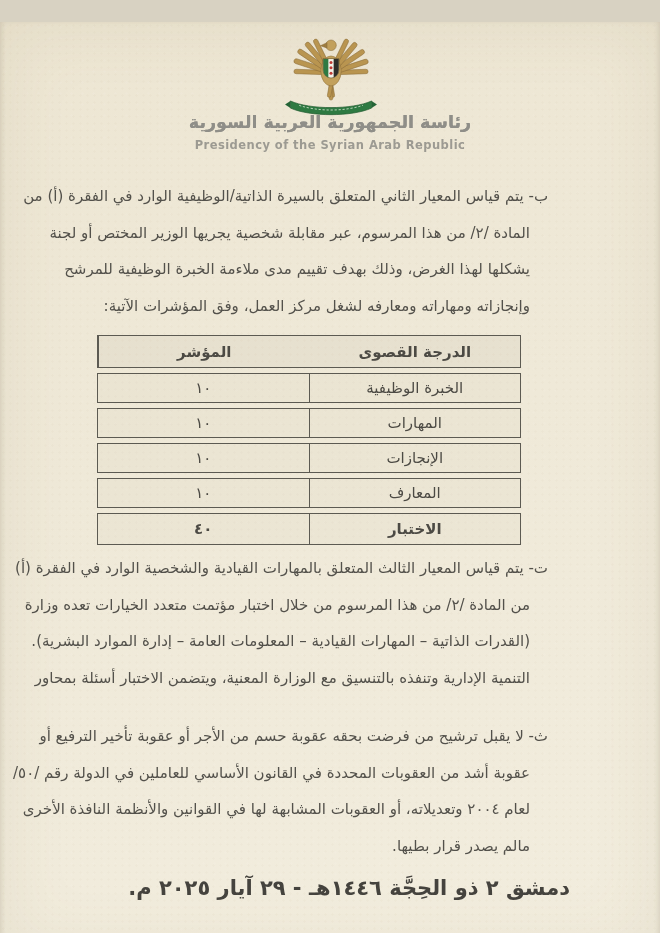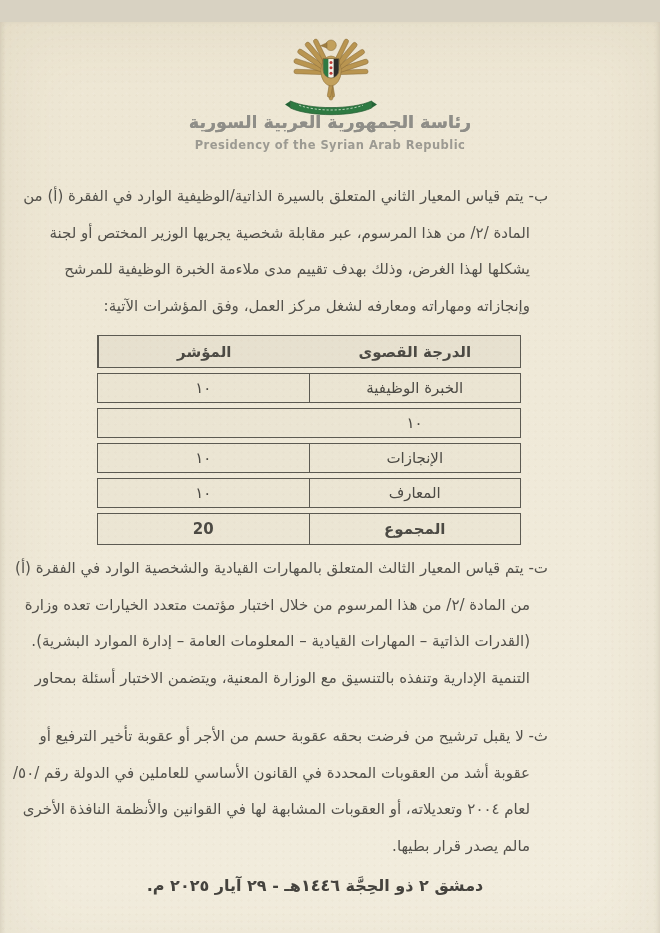--- a/index.html
+++ b/index.html
@@ -53,21 +53,21 @@
   .t-cell{
     display:flex;align-items:center;justify-content:center;
     font-size:15px;color:#4c4a44;
   }
   .t-cell.ind{width:50%;border-left:1px solid #5c5a52;}
   .t-cell.sc{width:50%;}
 
   
   .date-line{
     position:absolute;top:854px;right:90px;left:60px;direction:rtl;
-    text-align:center;font-size:16px;font-weight:bold;color:#45433e;
+    text-align:right;font-size:21px;font-weight:bold;color:#45433e;
     white-space:nowrap;
   }
 </style>
 </head>
 <body>
 
 <div class="page">
 
   <svg class="emblem" viewBox="0 0 120 104" aria-hidden="true">
     <g stroke="#8a6c38" stroke-width="0.6">
@@ -159,33 +159,34 @@
   <div class="score-table">
     <div class="t-row t-head">
       <div class="t-cell sc">الدرجة القصوى</div>
       <div class="t-cell ind">المؤشر</div>
     </div>
     <div class="t-row">
       <div class="t-cell ind">الخبرة الوظيفية</div>
       <div class="t-cell sc">١٠</div>
     </div>
     <div class="t-row">
+      <div class="t-cell ind">المهارات</div>
       <div class="t-cell sc">١٠</div>
     </div>
     <div class="t-row">
       <div class="t-cell ind">الإنجازات</div>
       <div class="t-cell sc">١٠</div>
     </div>
     <div class="t-row">
       <div class="t-cell ind">المعارف</div>
       <div class="t-cell sc">١٠</div>
     </div>
     <div class="t-row t-total">
-      <div class="t-cell ind">المجموع</div>
-      <div class="t-cell sc">20</div>
+      <div class="t-cell ind">الاختبار</div>
+      <div class="t-cell sc">٤٠</div>
     </div>
   </div>
 
   <div class="para p-t">
     <div class="line">ت- يتم قياس المعيار الثالث المتعلق بالمهارات القيادية والشخصية الوارد في الفقرة (أ)</div>
     <div class="line indent">من المادة /٢/ من هذا المرسوم من خلال اختبار مؤتمت متعدد الخيارات تعده وزارة</div>
     <div class="line indent">(القدرات الذاتية – المهارات القيادية – المعلومات العامة – إدارة الموارد البشرية).</div>
     <div class="line indent">التنمية الإدارية وتنفذه بالتنسيق مع الوزارة المعنية، ويتضمن الاختبار أسئلة بمحاور</div>
   </div>
 

